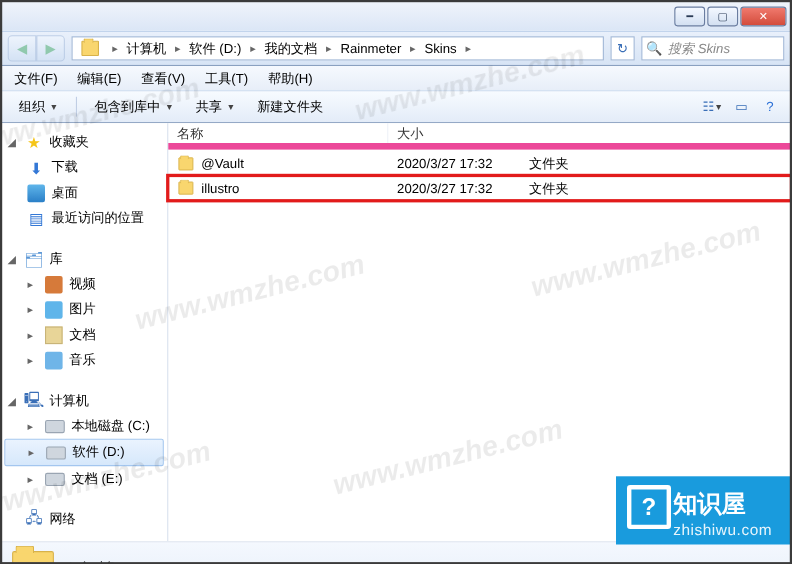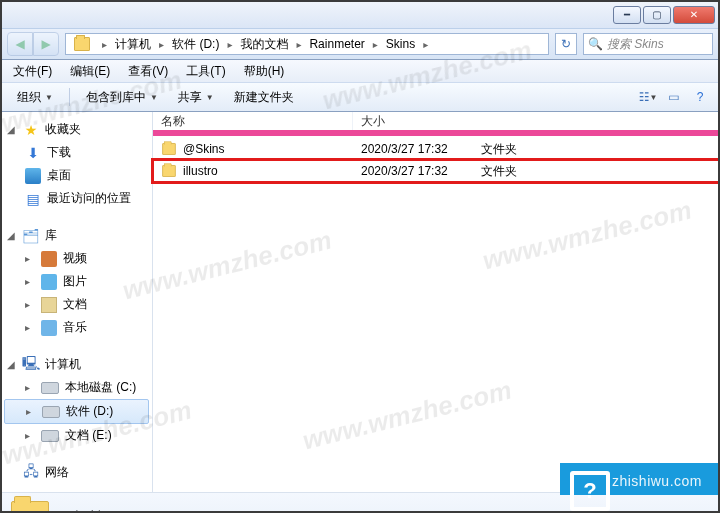--- a/index.html
+++ b/index.html
@@ -232,21 +232,21 @@
 
   <div class="content">
     <div class="col-head">
       <div class="col name">名称</div>
       <div class="col size">大小</div>
     </div>
     <div class="rows">
       <div class="row">
         <div class="col name">
             <span class="folder-ico"></span>
-            <span>@Skins</span>
+            <span>@Vault</span>
           </div>
         <div class="col date">2020/3/27 17:32</div>
         <div class="col type">文件夹</div>
         <div class="col size"></div>
       </div>
       <div class="row highlighted">
         <div class="col name">
             <span class="folder-ico"></span>
             <span>illustro</span>
           </div>
@@ -264,16 +264,17 @@
 </div>
 
 <div class="wm" style="top:90px;left:-30px;">www.wmzhe.com</div>
 <div class="wm" style="top:60px;left:320px;">www.wmzhe.com</div>
 <div class="wm" style="top:250px;left:120px;">www.wmzhe.com</div>
 <div class="wm" style="top:220px;left:480px;">www.wmzhe.com</div>
 <div class="wm" style="top:420px;left:-20px;">www.wmzhe.com</div>
 <div class="wm" style="top:400px;left:300px;">www.wmzhe.com</div>
 
 <div class="overlay-badge">
+  <span>知识屋</span>
   <span class="sub">zhishiwu.com</span>
 </div>
 
 <div class="outer-frame"></div>
 
 </body></html>

